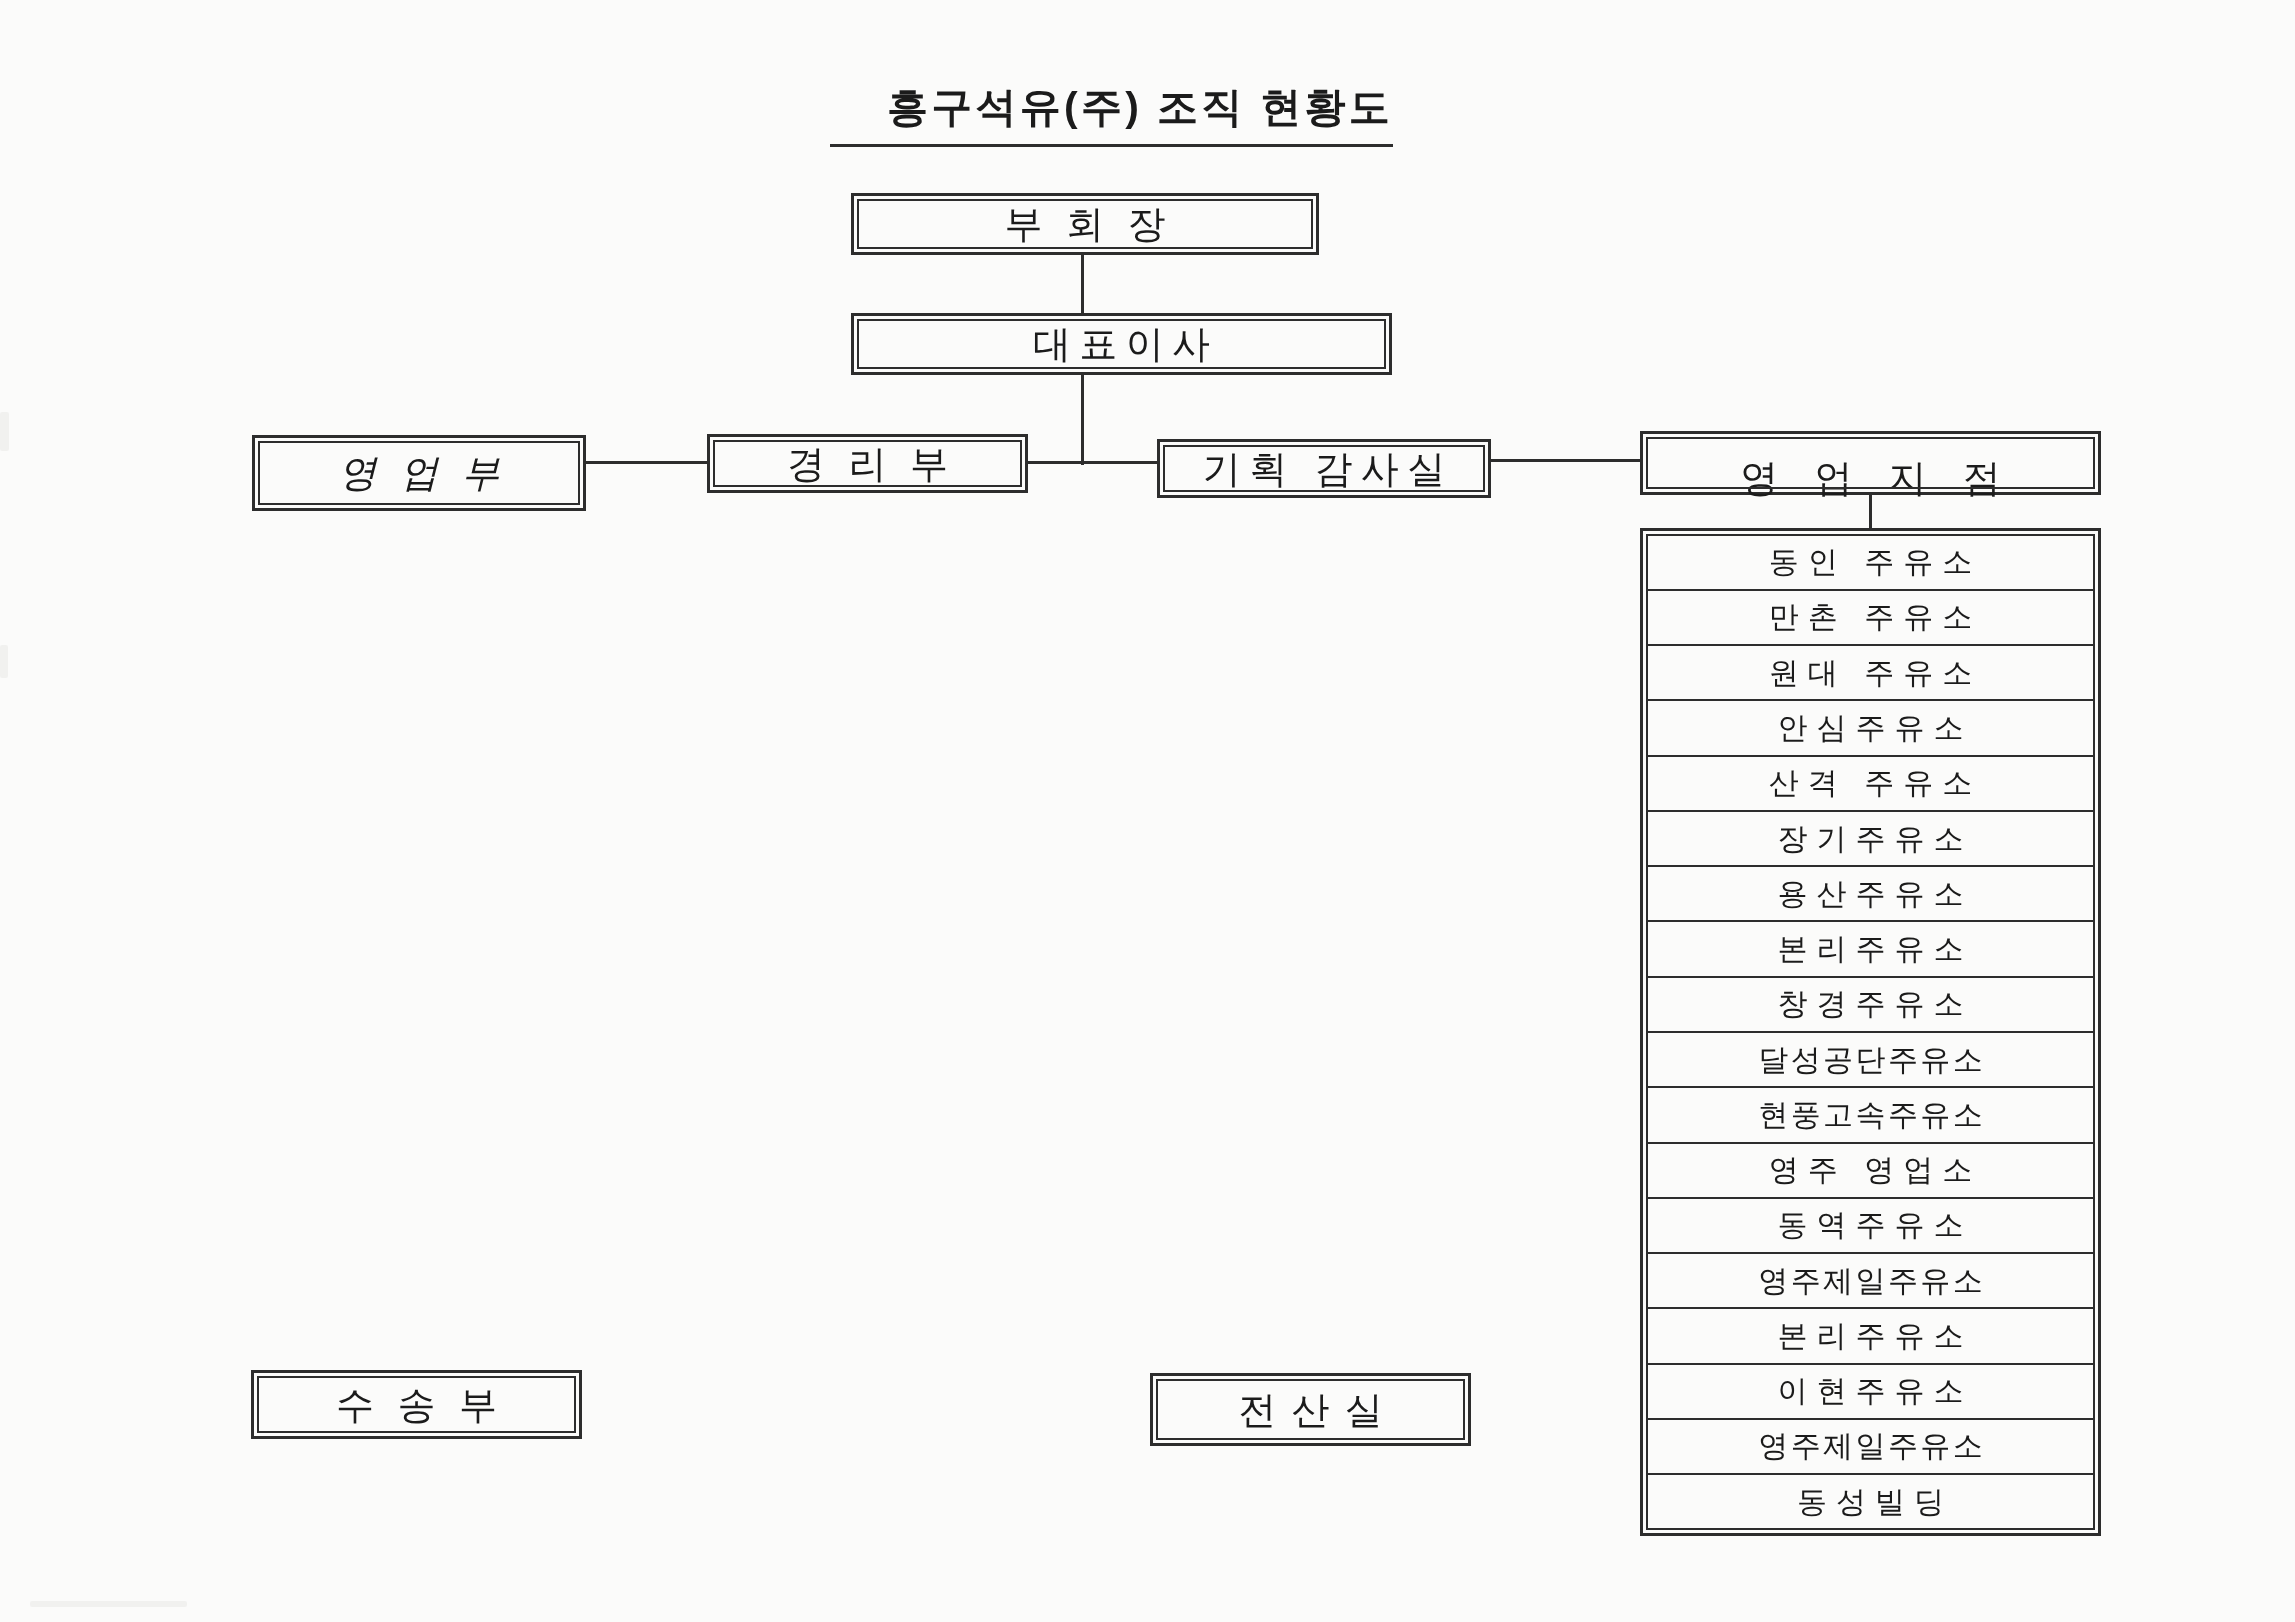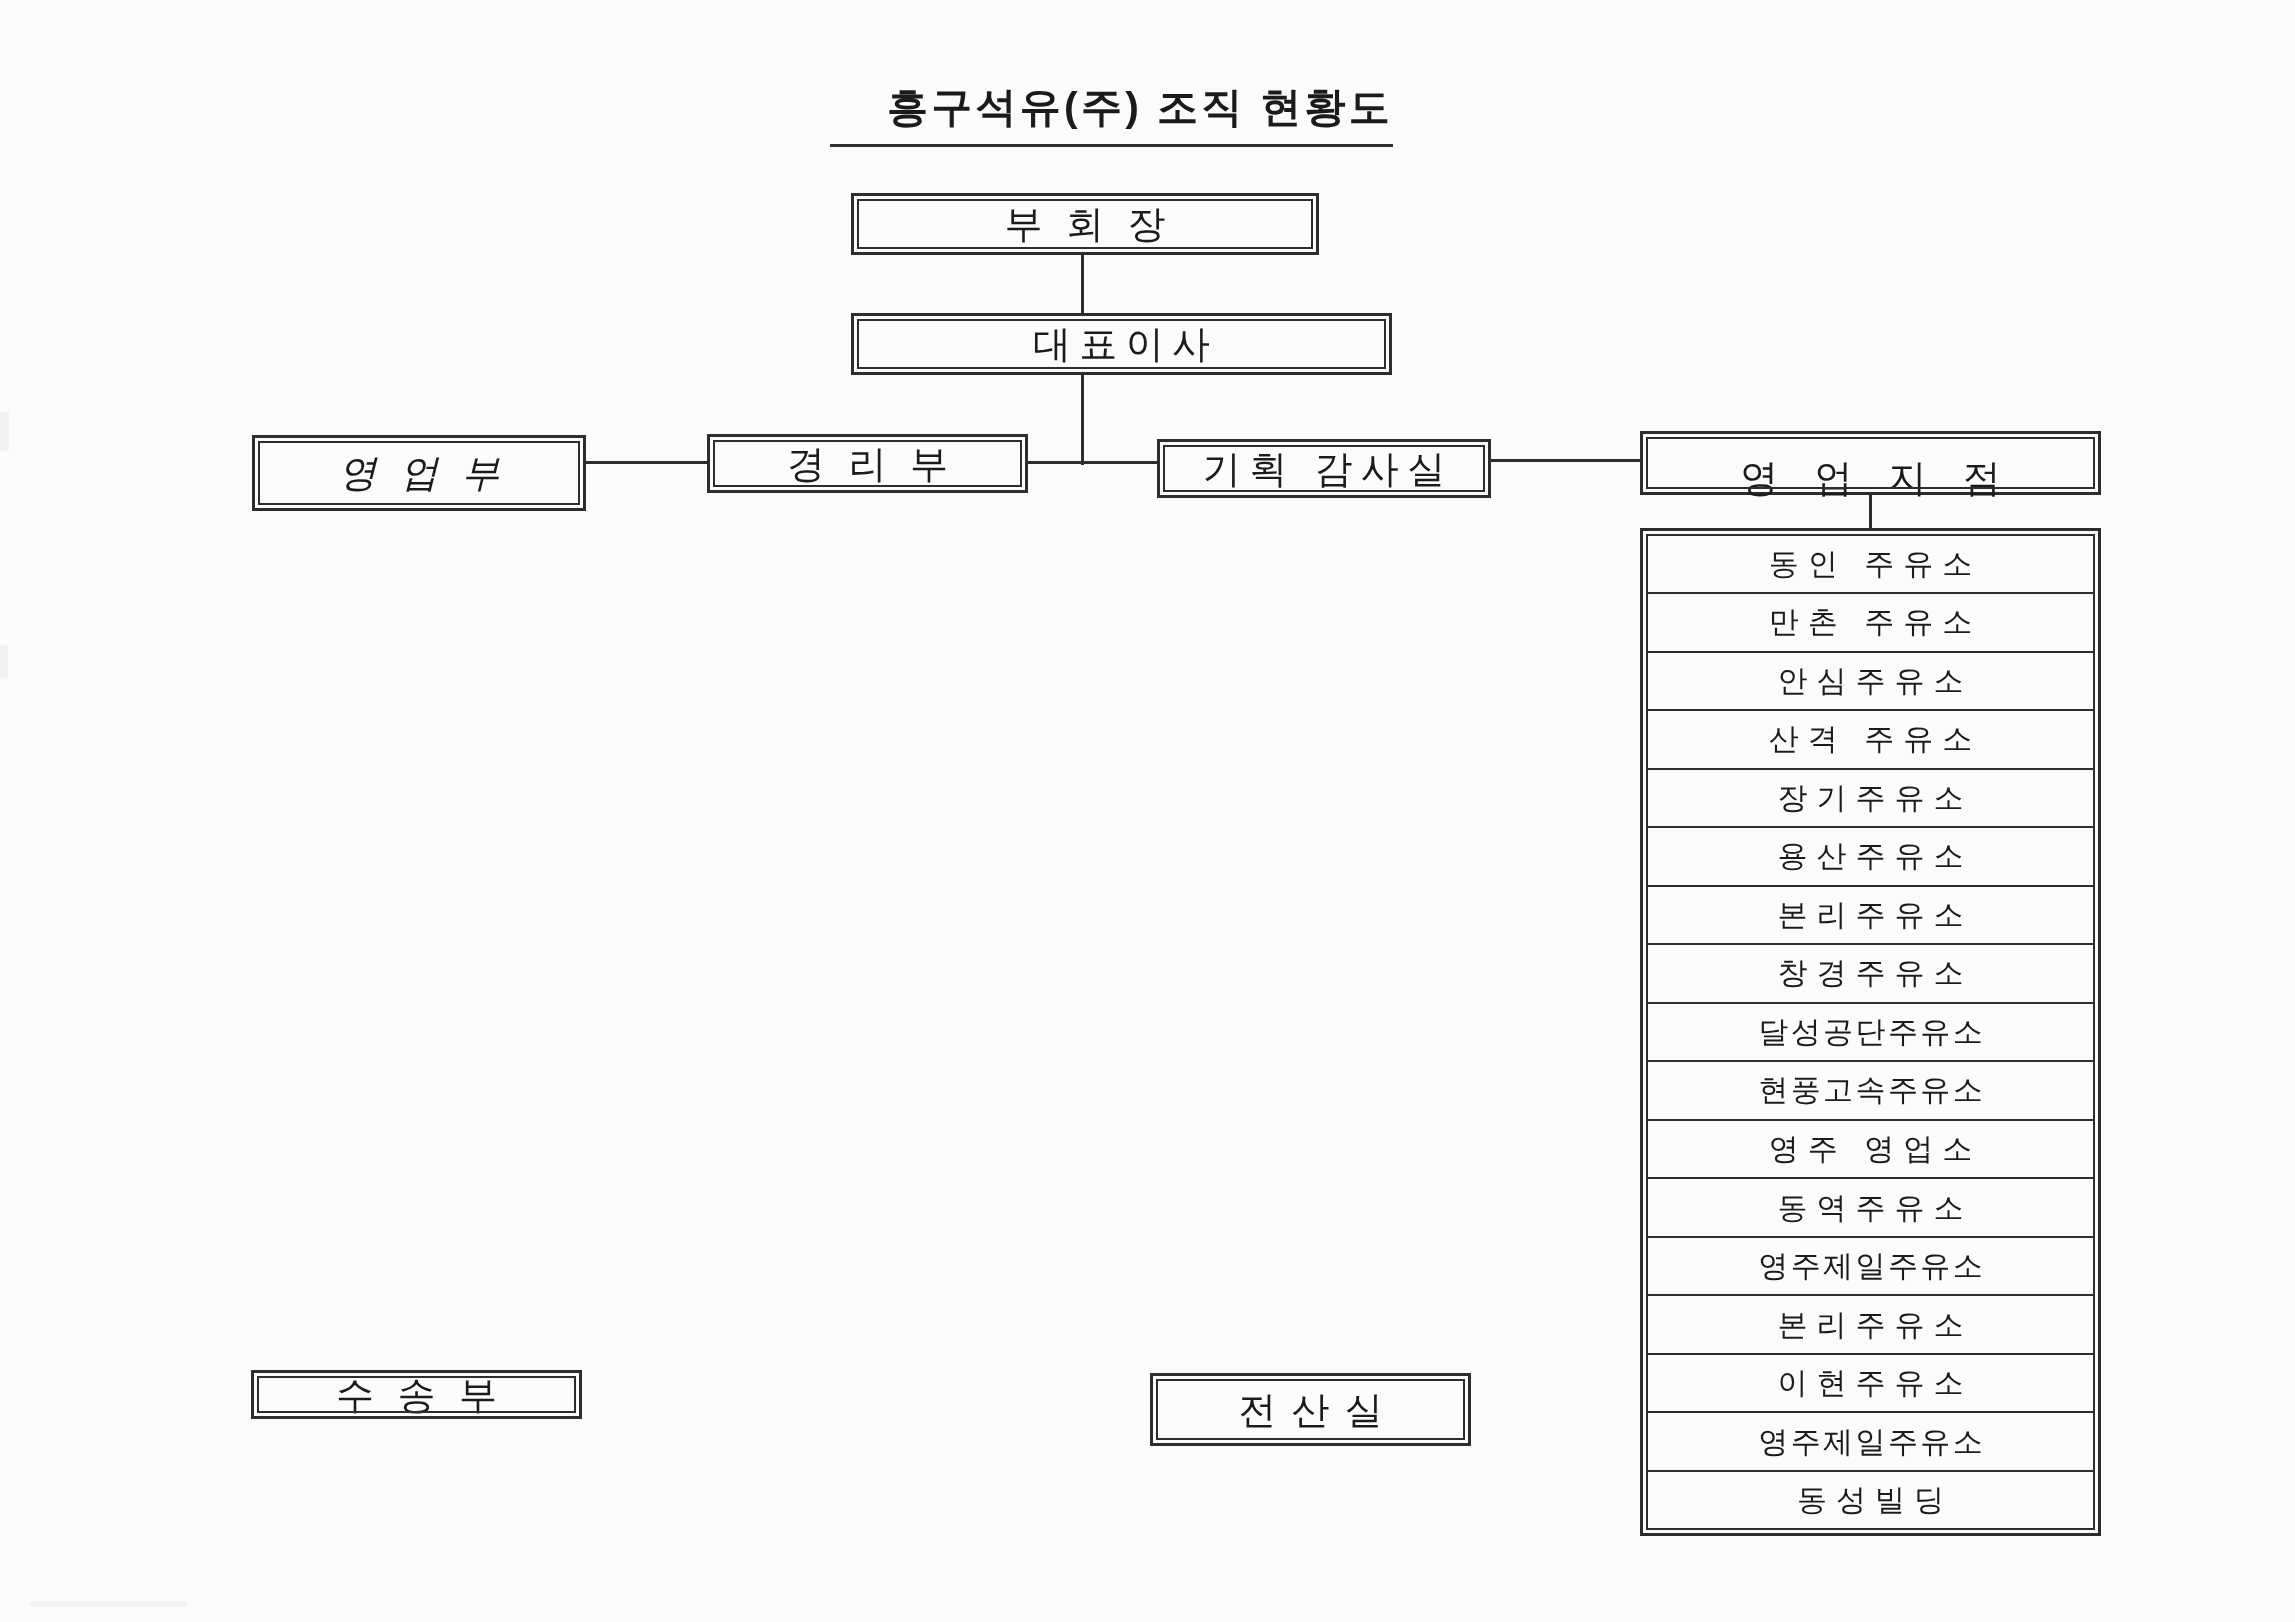--- a/index.html
+++ b/index.html
@@ -106,39 +106,40 @@
 </div>
 
 <div class="dbox" style="left:1640px;top:431px;width:461px;height:64px;">
   <span class="lbl ls-xwide">영업지점</span>
 </div>
 
 <div class="list-outer">
   <div class="list-inner">
     <div class="row">동인 주유소</div>
     <div class="row">만촌 주유소</div>
+    <div class="row">원대 주유소</div>
     <div class="row">안심주유소</div>
     <div class="row">산격 주유소</div>
     <div class="row">장기주유소</div>
     <div class="row">용산주유소</div>
     <div class="row">본리주유소</div>
     <div class="row">창경주유소</div>
     <div class="row tight">달성공단주유소</div>
     <div class="row tight">현풍고속주유소</div>
     <div class="row">영주 영업소</div>
     <div class="row">동역주유소</div>
     <div class="row tight">영주제일주유소</div>
     <div class="row">본리주유소</div>
     <div class="row">이현주유소</div>
     <div class="row tight">영주제일주유소</div>
     <div class="row">동성빌딩</div>
   </div>
 </div>
 
-<div class="dbox" style="left:251px;top:1370px;width:331px;height:49px;">
+<div class="dbox" style="left:251px;top:1370px;width:331px;height:69px;">
   <span class="lbl ls-wide">수송부</span>
 </div>
 
 <div class="dbox" style="left:1150px;top:1373px;width:321px;height:73px;">
   <span class="lbl ls-med">전산실</span>
 </div>
 
 <div class="smudge" style="left:0;top:412px;width:9.2px;height:39px;"></div>
 <div class="smudge" style="left:0;top:645px;width:7.9px;height:33px;"></div>
 <div class="smudge" style="left:29.5px;top:1601px;width:157px;height:5.9px;"></div>

